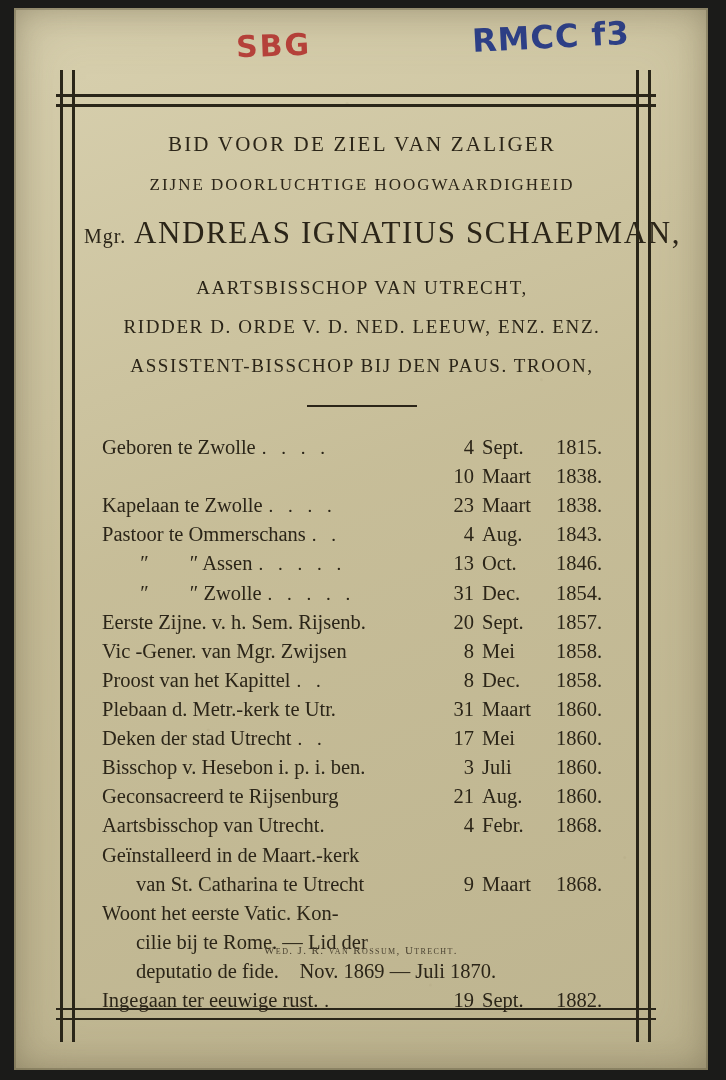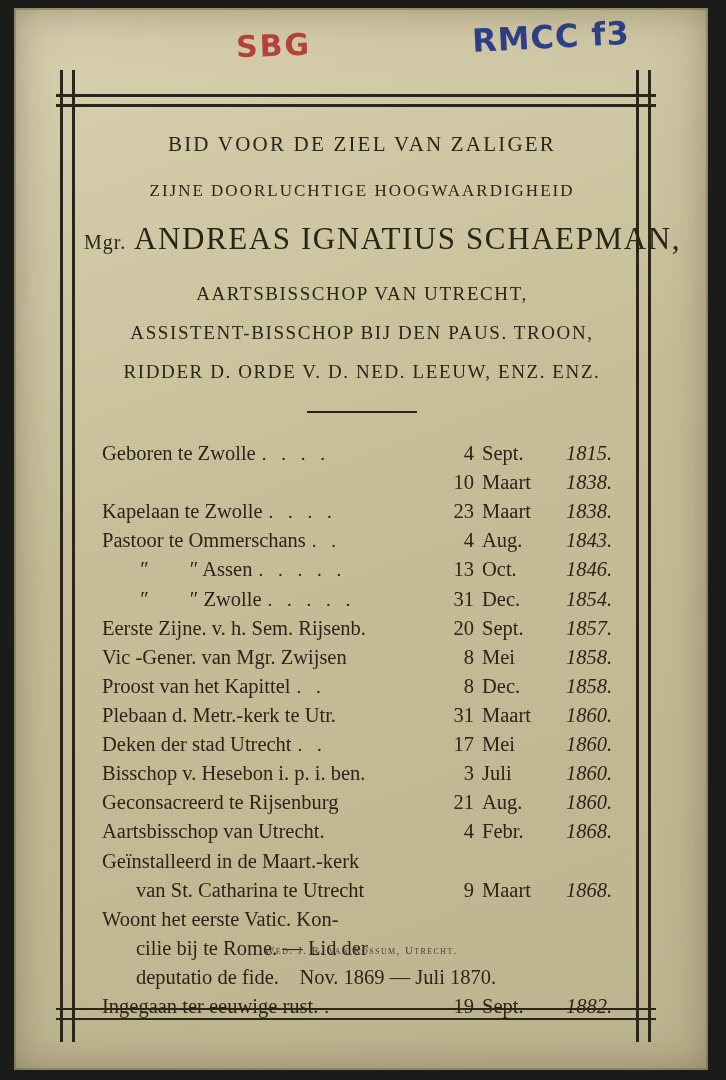--- a/index.html
+++ b/index.html
@@ -99,21 +99,21 @@
     font-size: 21px;
     letter-spacing: 2.2px;
     font-variant: small-caps;
     text-transform: uppercase;
     margin-top: 12px;
   }
   .line2 {
     font-size: 17px;
     letter-spacing: 2.0px;
     text-transform: uppercase;
-    margin-top: 24px;
+    margin-top: 18px;
   }
   .name {
     font-size: 31px;
     letter-spacing: 1.6px;
     text-transform: uppercase;
     margin-top: 20px;
     white-space: nowrap;
     text-align: center;
   }
   .name .mgr {
@@ -164,22 +164,21 @@
     flex: 0 0 36px;
     text-align: right;
     padding-right: 8px;
   }
   .ev .month {
     flex: 0 0 74px;
     text-align: left;
   }
   .ev .year {
     flex: 0 0 66px;
-    text-align: center;
-    font-style: italic;
+    text-align: left;
   }
   .italic { }
   .cont {
     padding-left: 34px;
   }
   #footer {
     position: absolute;
     left: 0;
     right: 0;
     top: 936px;
@@ -210,22 +209,22 @@
     <div class="rule v" style="left:634px; top:62px; height:972px;"></div>
 
     <div id="content">
       <div class="line1">Bid voor de ziel van zaliger</div>
       <div class="line2">Zijne Doorluchtige Hoogwaardigheid</div>
       <div class="name">
         <span class="mgr">Mgr.</span>
         <span>Andreas Ignatius Schaepman,</span>
       </div>
       <div class="title-line t1">Aartsbisschop van Utrecht,</div>
+      <div class="title-line">Ridder d. Orde v. d. Ned. Leeuw, enz. enz.</div>
       <div class="title-line">Assistent-Bisschop bij den Paus. Troon,</div>
-      <div class="title-line">Ridder d. Orde v. d. Ned. Leeuw, enz. enz.</div>
 
       <div id="divider"></div>
 
       <div id="events">
         <div class="ev">
           <span class="label">Geboren te Zwolle</span>
           <span class="dots">. . . .</span>
           <span class="day">4</span>
           <span class="month">Sept.</span>
           <span class="year">1815.</span>

